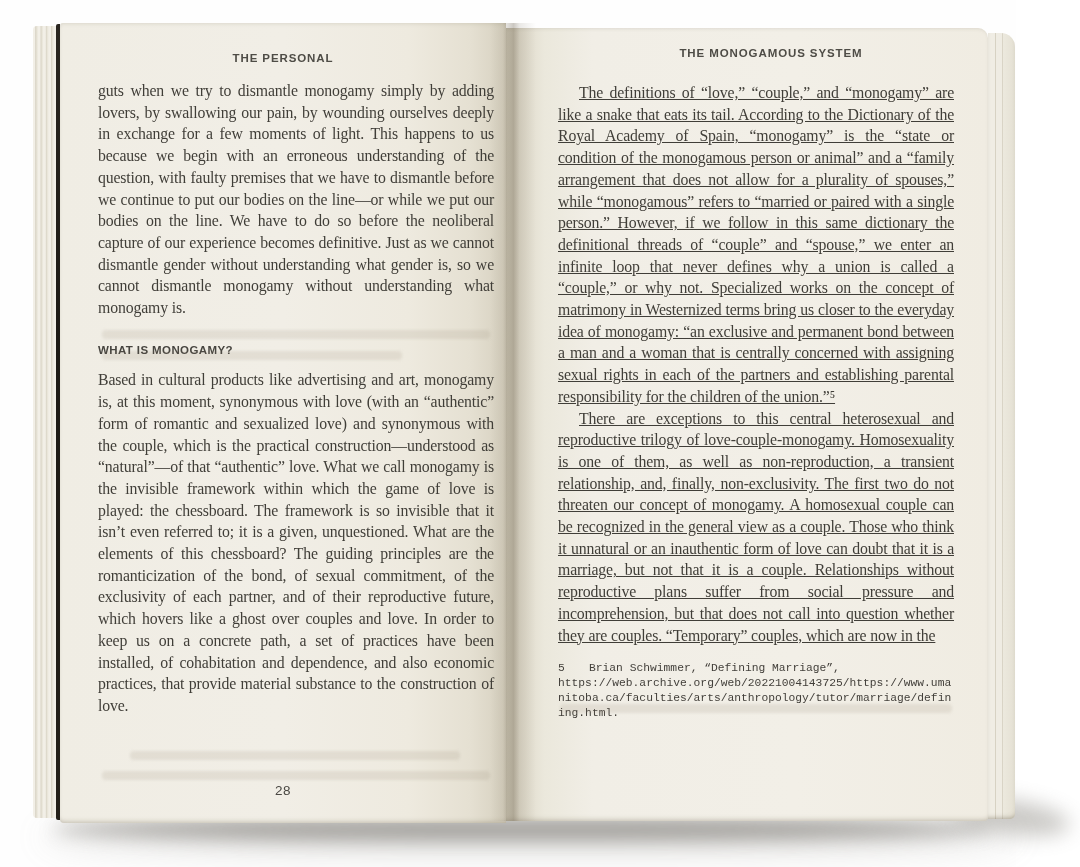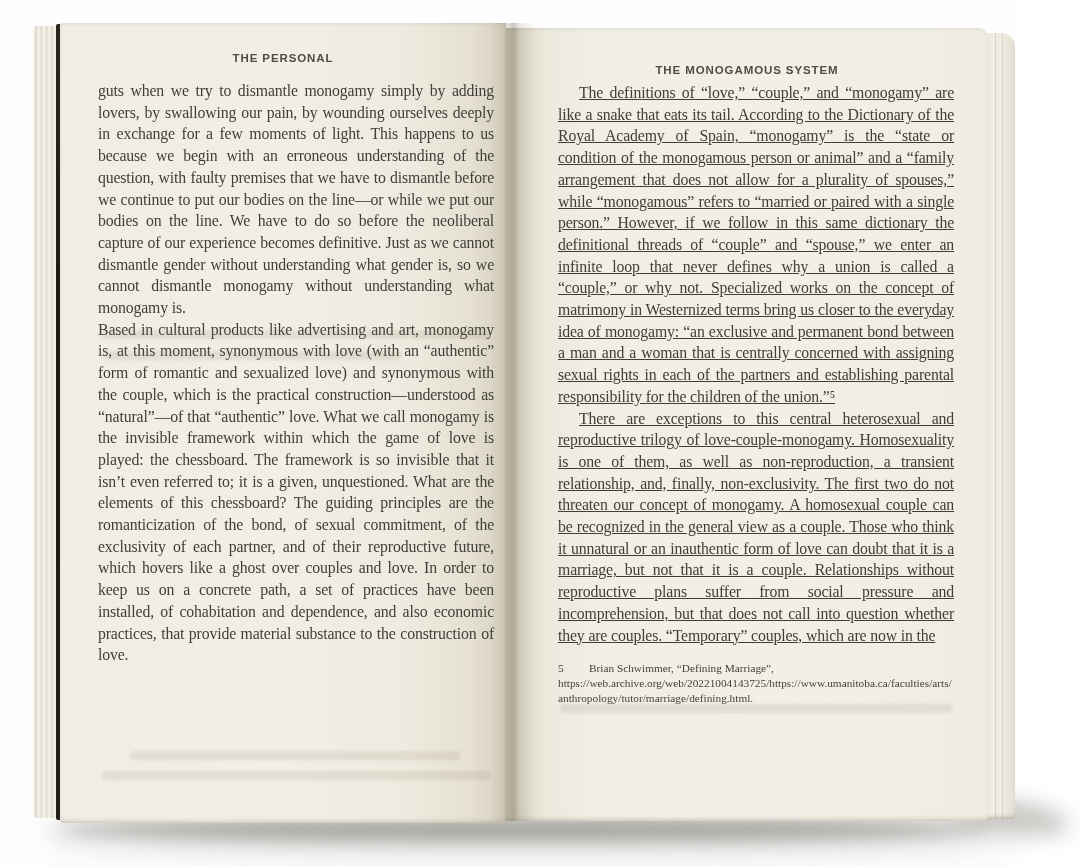--- a/index.html
+++ b/index.html
@@ -73,41 +73,41 @@
       rgba(85,73,52,.30) 51%, rgba(85,73,52,.12) 64%, rgba(85,73,52,0) 100%);
     pointer-events:none;
   }
 
   
   .running-head {
     position:absolute; top:29px; left:0; width:100%;
     text-align:center; font-size:11.5px; font-weight:700;
     letter-spacing:.9px; color:#4e4c46;
   }
-  .page-right .running-head { top:36px; }
+  .page-right .running-head { top:19px;margin-left:24px; }
 
   .textcol {
     position:absolute; top:57px; left:38px; width:396px;
     font-family:"Liberation Serif","DejaVu Serif",serif;
     font-size:15.8px; line-height:21.7px; letter-spacing:-0.15px;
     text-align:justify; hyphens:auto; -webkit-hyphens:auto;
     color:#403e38;
   }
   .page-right .textcol { left:52px; top:54px; width:396px; }
 
   .section-heading {
     font-family:"Liberation Sans","DejaVu Sans",sans-serif;
     font-size:11.5px; font-weight:700; letter-spacing:.4px;
     color:#46443f; margin:21px 0 8px 0; text-align:left;
   }
   .para-indent { text-indent:21px;text-decoration:underline; }
 
   .footnote {
     margin-top:15px;
-    font-family:Liberation Serif, serif;
+    font-family:Liberation Mono, monospace;
     font-size:11.3px; line-height:15px; letter-spacing:0;
     text-align:left; color:#423f3a; overflow-wrap:anywhere; hyphens:none;
   }
   .footnote .fn-marker { display:inline-block; min-width:31px; }
 
   .page-number {
     position:absolute; bottom:25px; left:0; width:100%;
     text-align:center; font-size:13.5px; letter-spacing:.6px; color:#4a4843;
   }
   .page-right .page-number { bottom:19px; }
@@ -130,28 +130,30 @@
 
   <div class="page-stack-left"></div>
   <div class="cover-edge-left"></div>
   <div class="page-stack-right"></div>
 
   <section class="page page-left">
     <div class="running-head">THE PERSONAL</div>
 
     <div class="textcol">
       <p>guts when we try to dismantle monogamy simply by adding lovers, by swallowing our pain, by wounding ourselves deeply in exchange for a few moments of light. This happens to us because we begin with an erroneous understanding of the question, with faulty premises that we have to dismantle before we continue to put our bodies on the line—or while we put our bodies on the line. We have to do so before the neoliberal capture of our experience becomes definitive. Just as we cannot dismantle gender without understanding what gender is, so we cannot dismantle monogamy without understanding what monogamy is.</p>
+      <h2 class="section-heading">WHAT IS MONOGAMY?</h2>
       <p>Based in cultural products like advertising and art, monogamy is, at this moment, synonymous with love (with an “authentic” form of romantic and sexualized love) and synonymous with the couple, which is the practical construction—understood as “natural”—of that “authentic” love. What we call monogamy is the invisible framework within which the game of love is played: the chessboard. The framework is so invisible that it isn’t even referred to; it is a given, unquestioned. What are the elements of this chessboard? The guiding principles are the romanticization of the bond, of sexual commitment, of the exclusivity of each partner, and of their reproductive future, which hovers like a ghost over couples and love. In order to keep us on a concrete path, a set of practices have been installed, of cohabitation and dependence, and also economic practices, that provide material substance to the construction of love.</p>
     </div>
 
     <div class="ghost" style="left:42px;  top:307px; width:388px;"></div>
     <div class="ghost" style="left:42px;  top:328px; width:300px;"></div>
     <div class="ghost" style="left:70px;  top:728px; width:330px;"></div>
     <div class="ghost" style="left:42px;  top:748px; width:388px;"></div>
 
+    <div class="page-number">28</div>
   </section>
 
   <section class="page page-right">
     <div class="running-head">THE MONOGAMOUS SYSTEM</div>
 
     <div class="textcol">
       <p class="para-indent">The definitions of “love,” “couple,” and “monogamy” are like a snake that eats its tail. According to the Dictionary of the Royal Academy of Spain, “monogamy” is the “state or condition of the monogamous person or animal” and a “family arrangement that does not allow for a plurality of spouses,” while “monogamous” refers to “married or paired with a single person.” However, if we follow in this same dictionary the definitional threads of “couple” and “spouse,” we enter an infinite loop that never defines why a union is called a “couple,” or why not. Specialized works on the concept of matrimony in Westernized terms bring us closer to the everyday idea of monogamy: “an exclusive and permanent bond between a man and a woman that is centrally concerned with assigning sexual rights in each of the partners and establishing parental responsibility for the children of the union.”⁵</p>
       <p class="para-indent">There are exceptions to this central heterosexual and reproductive trilogy of love-couple-monogamy. Homosexuality is one of them, as well as non-reproduction, a transient relationship, and, finally, non-exclusivity. The first two do not threaten our concept of monogamy. A homosexual couple can be recognized in the general view as a couple. Those who think it unnatural or an inauthentic form of love can doubt that it is a marriage, but not that it is a couple. Relationships without reproductive plans suffer from social pressure and incomprehension, but that does not call into question whether they are couples. “Temporary” couples, which are now in the</p>
 
       <p class="footnote">

